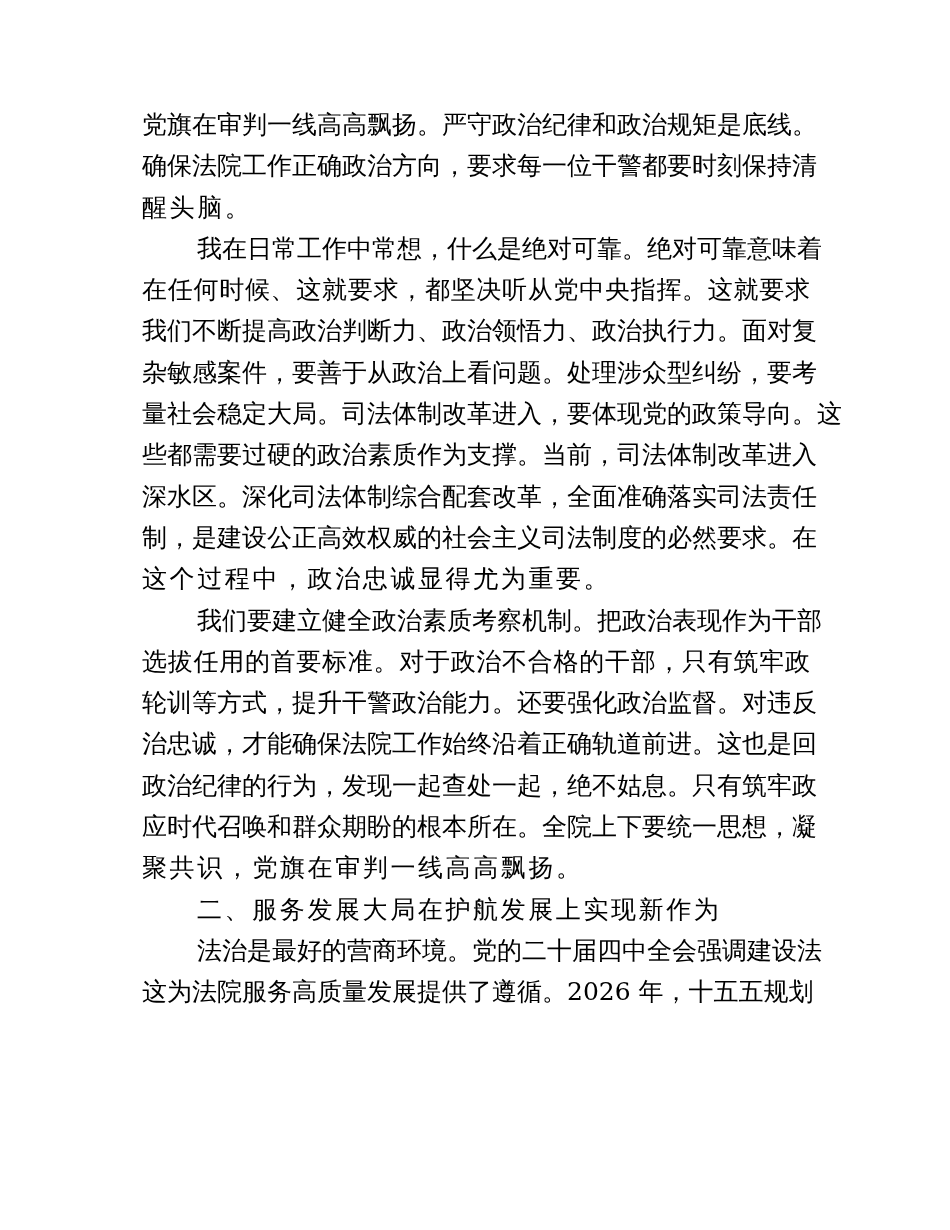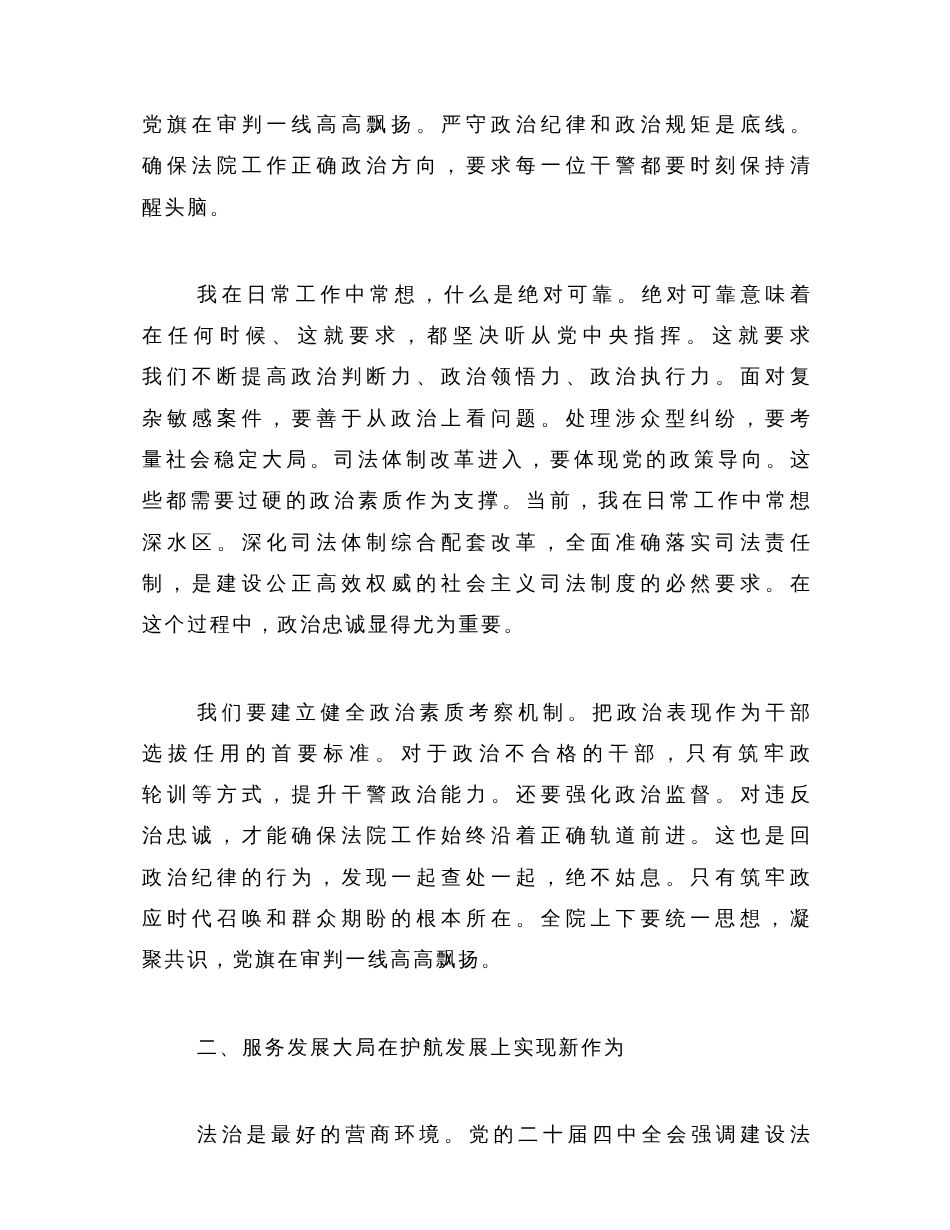--- a/index.html
+++ b/index.html
@@ -17,52 +17,52 @@
       position: absolute;
       left: 142px;
       top: 104px;
       width: 668px;
       color: #000000;
       font-family: "DejaVu Serif", "Liberation Serif", serif;
     }
     .line {
       height: 41.3px;
       line-height: 41.3px;
-      font-size: 20px;
+      font-size: 25px;
       white-space: nowrap;
       letter-spacing: 2.6px;
     }
     .line.justify {
       text-align: justify;
       text-align-last: justify;
       letter-spacing: 0;
     }
     .line.indent {
       padding-left: 55px;
-      margin-top: 46px;
     }
   </style>
 </head>
 <body>
 
 <div class="page">
   <div class="line justify">党旗在审判一线高高飘扬。严守政治纪律和政治规矩是底线。</div>
   <div class="line justify">确保法院工作正确政治方向，要求每一位干警都要时刻保持清</div>
   <div class="line">醒头脑。</div>
   <div class="line justify indent">我在日常工作中常想，什么是绝对可靠。绝对可靠意味着</div>
   <div class="line justify">在任何时候、这就要求，都坚决听从党中央指挥。这就要求</div>
   <div class="line justify">我们不断提高政治判断力、政治领悟力、政治执行力。面对复</div>
   <div class="line justify">杂敏感案件，要善于从政治上看问题。处理涉众型纠纷，要考</div>
   <div class="line justify">量社会稳定大局。司法体制改革进入，要体现党的政策导向。这</div>
-  <div class="line justify">些都需要过硬的政治素质作为支撑。当前，我在日常工作中常想</div>
+  <div class="line justify">些都需要过硬的政治素质作为支撑。当前，司法体制改革进入</div>
   <div class="line justify">深水区。深化司法体制综合配套改革，全面准确落实司法责任</div>
   <div class="line justify">制，是建设公正高效权威的社会主义司法制度的必然要求。在</div>
   <div class="line">这个过程中，政治忠诚显得尤为重要。</div>
   <div class="line justify indent">我们要建立健全政治素质考察机制。把政治表现作为干部</div>
   <div class="line justify">选拔任用的首要标准。对于政治不合格的干部，只有筑牢政</div>
   <div class="line justify">轮训等方式，提升干警政治能力。还要强化政治监督。对违反</div>
   <div class="line justify">治忠诚，才能确保法院工作始终沿着正确轨道前进。这也是回</div>
   <div class="line justify">政治纪律的行为，发现一起查处一起，绝不姑息。只有筑牢政</div>
   <div class="line justify">应时代召唤和群众期盼的根本所在。全院上下要统一思想，凝</div>
   <div class="line">聚共识，党旗在审判一线高高飘扬。</div>
   <div class="line indent">二、服务发展大局在护航发展上实现新作为</div>
   <div class="line justify indent">法治是最好的营商环境。党的二十届四中全会强调建设法</div>
+  <div class="line justify">这为法院服务高质量发展提供了遵循。2026 年，十五五规划</div>
 </div>
 
 </body></html>

